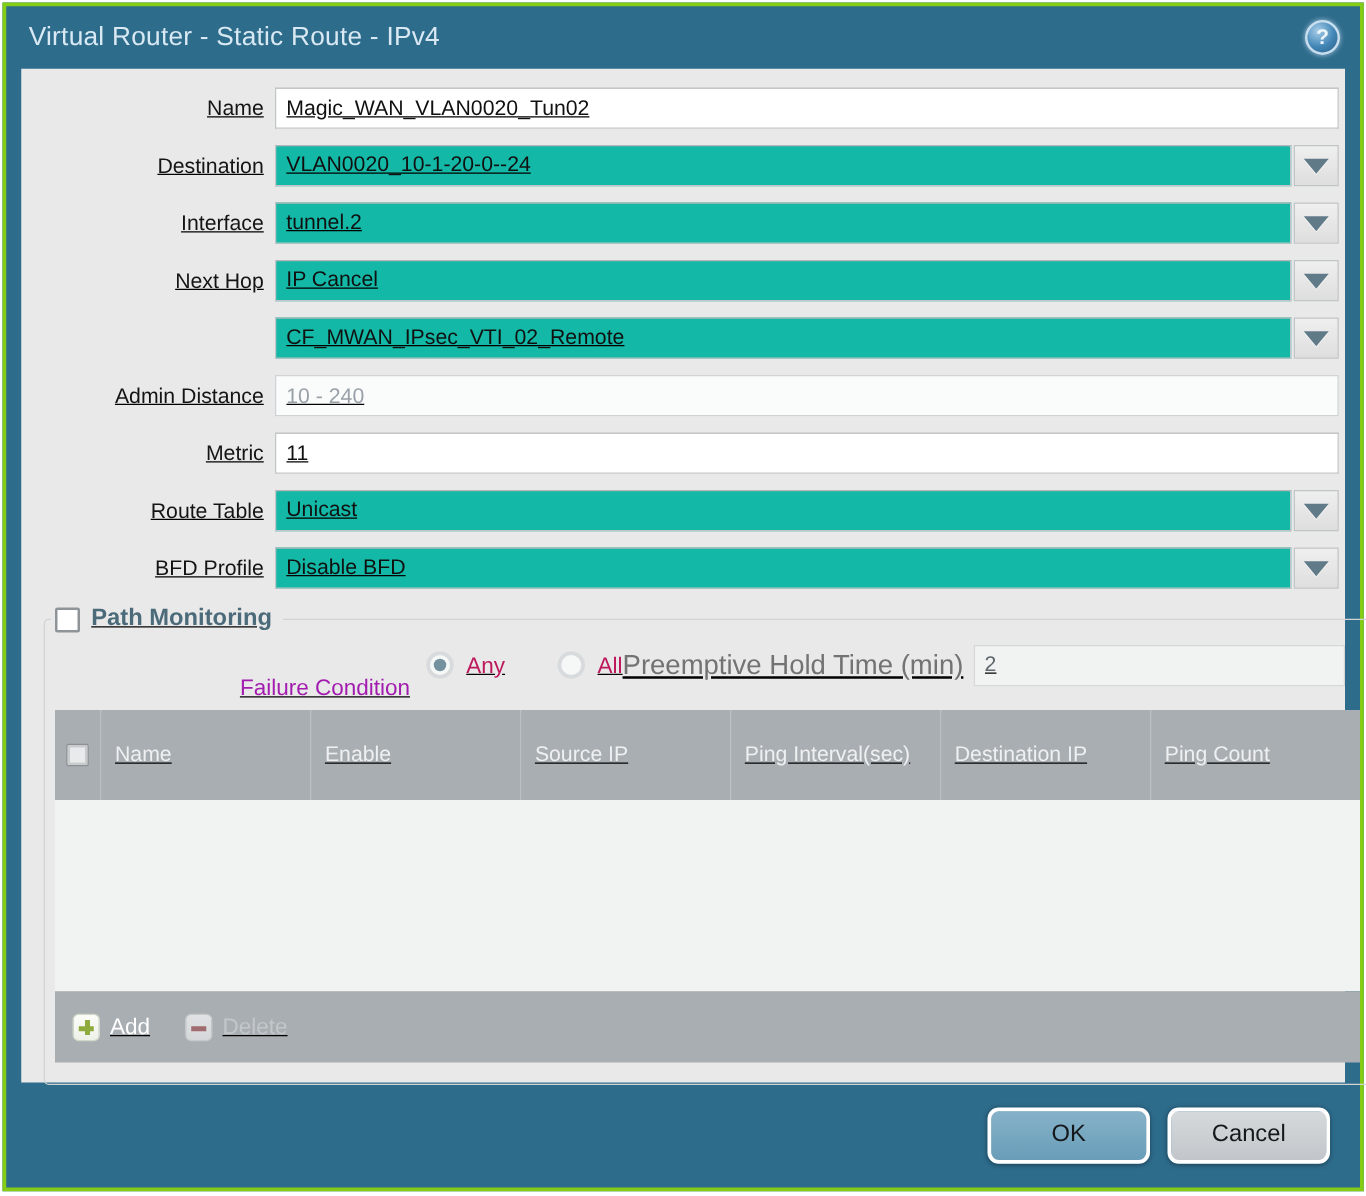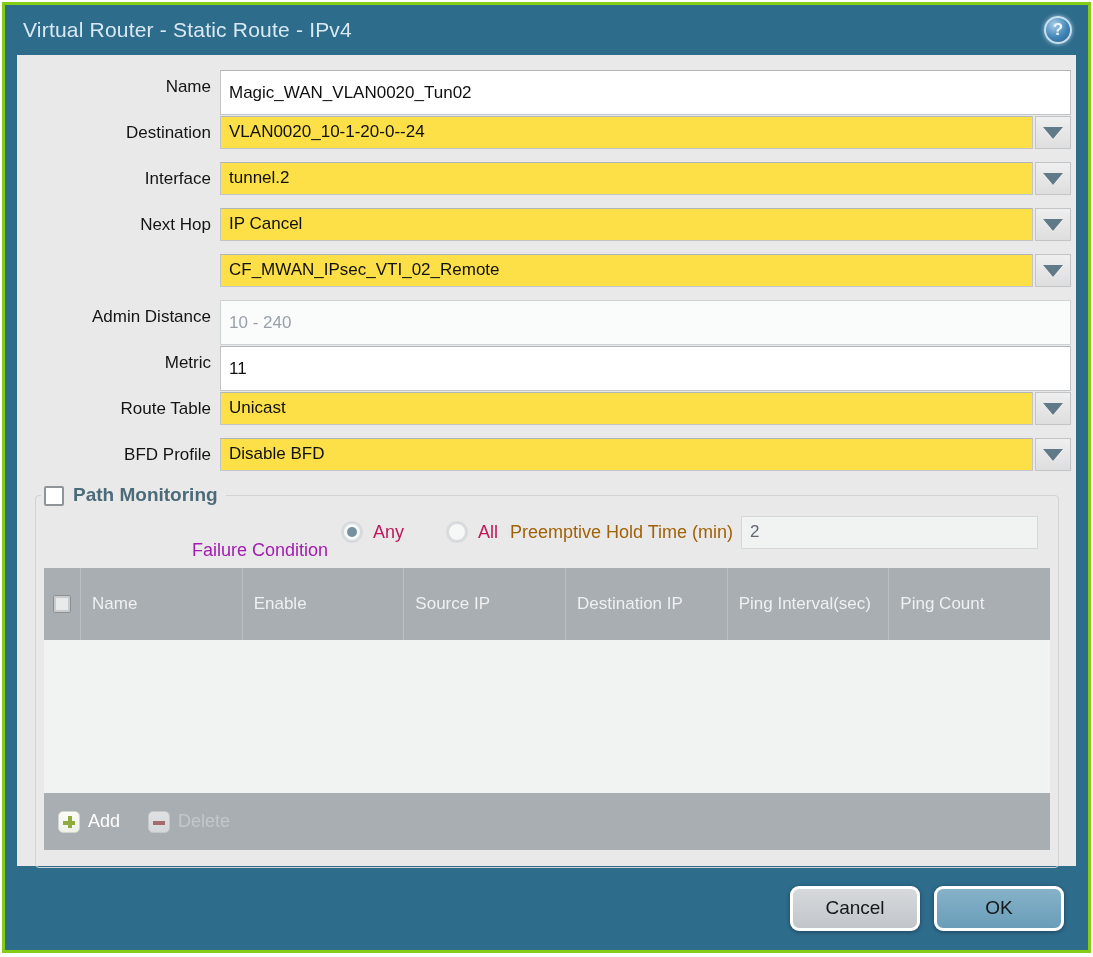--- a/index.html
+++ b/index.html
@@ -15,34 +15,34 @@
   
   .titlebar { flex:none; height:50px; display:flex; align-items:center; padding:0 16px 0 18px; }
   .title { color:#d9e9f3; font-size:21px; letter-spacing:.2px; }
   .help {
     margin-left:auto; width:28px; height:28px; border-radius:50%;
     background:radial-gradient(circle at 35% 28%, #a6cde8, #4286b6 55%, #2a5f86);
     border:2px solid #c9dff0; color:#eef6fb; display:flex; align-items:center; justify-content:center;
     font-weight:bold; font-size:17px; box-shadow:0 0 4px rgba(220,240,255,.7); cursor:pointer;
   }
   
-  .content { flex:none; margin:0 12px; height:811px; background:#e9e9e9; padding:15px 5px 0 0; }
+  .content { flex:none; margin:0 12px; height:811px; background:#e9e9e9; padding:15px 5px 0 0;text-decoration:underline; }
   .frow { display:flex; align-items:center; height:33px; margin-bottom:13px; }
   .flabel { flex:none; width:203px; text-align:right; padding-right:9px; font-size:17px; color:#141414; white-space:nowrap; }
   .fctl { flex:1; display:flex; height:33px; }
   .txt {
-    flex:1; height:45px; border:1px solid #c2c5c7; border-top-color:#b2b5b7;
+    flex:1; height:33px; border:1px solid #c2c5c7; border-top-color:#b2b5b7;
     background:#ffffff; font-size:17px; padding:0 8px; font-family:inherit; color:#101010;
     width:100%; outline:none;
   }
   .txt::placeholder { color:#99a1a8; opacity:1; }
   .txt.muted { background:#fafbfb; border-color:#d0d3d5; }
   .combo-text {
     flex:1; height:33px; border:1px solid #c2c5c7; border-top-color:#b2b5b7;
-    background:#fde047; font-size:17px; padding:5px 8px 0 8px; color:#101010; overflow:hidden; white-space:nowrap;
+    background:#14b8a6; font-size:17px; padding:5px 8px 0 8px; color:#101010; overflow:hidden; white-space:nowrap;
   }
   .combo-btn {
     flex:none; width:36px; height:33px; margin-left:2px;
     background:linear-gradient(#efefef,#dedede); border:1px solid #c2c5c7;
     display:flex; align-items:center; justify-content:center; cursor:pointer;
   }
   .arrow-down { width:0; height:0; border-left:10px solid transparent; border-right:10px solid transparent; border-top:12px solid #617a88; filter:drop-shadow(0 1px 0 #f5f5f5); }
   
   fieldset.pm {
     margin:1px 12px 0 18px; border:1px solid #d3d3d3; border-radius:4px; padding:0 0 17px 0;
@@ -50,21 +50,21 @@
   legend.pm-legend { margin-left:5px; padding:0 8px 0 3px; display:flex; align-items:flex-end; gap:9px; }
   .pm-cb { width:20px; height:20px; background:#ffffff; border:2px solid #8f9499; border-radius:2px; cursor:pointer; }
   .pm-title { font-size:19px; font-weight:bold; color:#4c6b7a; }
   .fc-row { display:flex; align-items:center; height:36px; margin:8px 20px 0 0; }
   .fc-label { flex:none; width:292px; text-align:right; color:#a21caf; font-size:18px;margin-top:36px; }
   .radio { flex:none; width:22px; height:22px; border-radius:50%; background:#f6f7f7; border:3px solid #d8dbdd; margin-left:13px; position:relative; cursor:pointer; }
   .radio.checked::after { content:""; position:absolute; left:3px; top:3px; width:10px; height:10px; border-radius:50%; background:#74919f; }
   .opt-label { color:#be185d; font-size:18px; margin-left:10px; }
   .opt-label.second { margin-left:0; }
   .radio.r2 { margin-left:42px; }
-  .preempt-label { margin-left:auto; color:#a16207; font-size:18px; white-space:nowrap; }
+  .preempt-label { margin-left:auto; color:#737373; font-size:22px; white-space:nowrap; }
   .preempt-input { flex:none; width:297px; margin-left:8px; height:33px; background:#f1f2f2; border:1px solid #d5d7d8; font-size:17px; color:#5f686e; padding:0 8px; font-family:inherit; outline:none; }
   
   .ptable { margin:18px 8px 0 8px; }
   .thead { display:flex; background:#a9aeb2; height:72px; color:#eef0f2; font-size:17px; }
   .th { flex:1; display:flex; align-items:center; padding:0 11px; border-left:1px solid #bcc0c3; line-height:1.25; }
   .th-cb { flex:none; width:36px; display:flex; align-items:center; justify-content:center; padding:0; border-left:none; }
   .hdr-checkbox { width:18px; height:18px; background:#e8eaeb; border:1px solid #8c9094; border-radius:2px; box-shadow:inset 0 0 0 2px #c9cccd; cursor:pointer; }
   .tbody { height:153px; background:#f1f2f2; }
   .tfoot { height:57px; background:#a9aeb2; display:flex; align-items:center; padding:0 14px; gap:28px; }
   .tool { display:flex; align-items:center; gap:8px; cursor:pointer; }
@@ -199,38 +199,38 @@
       </div>
 
       <div class="ptable">
         <div class="thead">
           <div class="th th-cb">
             <span class="hdr-checkbox"></span>
           </div>
           <div class="th">Name</div>
           <div class="th">Enable</div>
           <div class="th">Source IP</div>
+          <div class="th">Ping Interval(sec)</div>
           <div class="th">Destination IP</div>
-          <div class="th">Ping Interval(sec)</div>
           <div class="th">Ping Count</div>
         </div>
         <div class="tbody"></div>
         <div class="tfoot">
           <div class="tool">
             <span class="tool-icon icon-add"></span>
             <span class="tool-label add-label">Add</span>
           </div>
           <div class="tool">
             <span class="tool-icon icon-del"></span>
             <span class="tool-label del-label">Delete</span>
           </div>
         </div>
       </div>
     </fieldset>
 
   </div>
 
   <div class="bottombar">
+    <button class="btn btn-ok">OK</button>
     <button class="btn btn-cancel">Cancel</button>
-    <button class="btn btn-ok">OK</button>
   </div>
 
 </div>
 
 </body></html>

